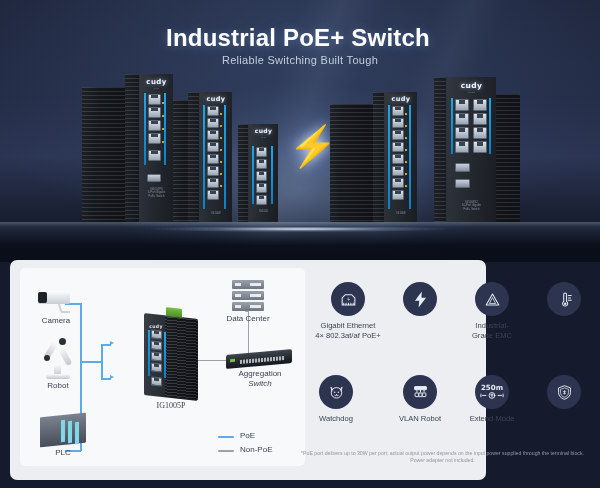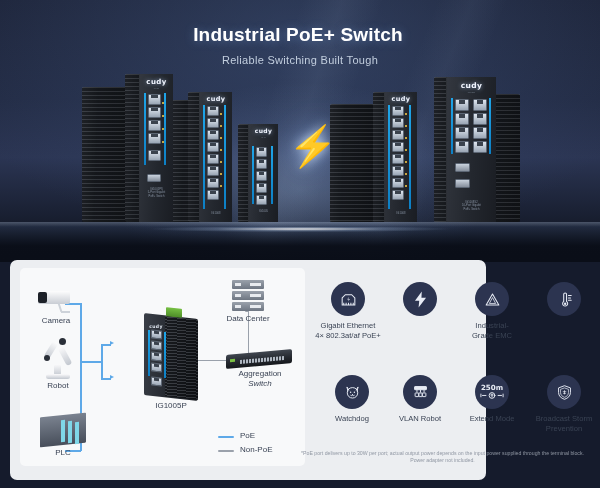--- a/index.html
+++ b/index.html
@@ -21,21 +21,21 @@
   }
   .hero-glowline {
     position:absolute; left:0; top:0; width:600px; height:262px;
     background:
       linear-gradient(108deg, rgba(255,255,255,0) 44%, rgba(190,210,240,.07) 50%, rgba(255,255,255,0) 56%),
       linear-gradient(112deg, rgba(255,255,255,0) 62%, rgba(190,210,240,.05) 67%, rgba(255,255,255,0) 72%);
     pointer-events:none;
   }
   .hero-title {
     position:absolute; left:0; top:24px; width:596px; text-align:center;
-    font-size:19px; font-weight:bold; color:#ffffff; letter-spacing:.2px;
+    font-size:24px; font-weight:bold; color:#ffffff; letter-spacing:.2px;
     text-shadow:0 1px 10px rgba(120,160,220,.45);
   }
   .hero-sub {
     position:absolute; left:0; top:54px; width:600px; text-align:center;
     font-size:11px; color:#c2cede; letter-spacing:.3px;
   }
 
   
   .floor {
     position:absolute; left:0; bottom:0; width:600px; height:40px;
@@ -320,21 +320,21 @@
       <div class="isw-fins" style="left:145px; top:50px; width:33px; height:80px; transform:skewY(6deg);"></div>
       <div class="greenblk" style="left:146px; top:40px; width:16px; height:9px; transform:skewY(6deg);"></div>
       <div class="bluestripe" style="left:128px; top:62px; width:2px; height:46px; transform:skewY(6deg);"></div>
       <div class="bluestripe" style="left:144px; top:64px; width:2px; height:46px; transform:skewY(6deg);"></div>
       <div class="brand" style="left:124px; top:56px; width:24px; font-size:4.5px; text-shadow:none; color:#dfe6f0;">cudy</div>
       <div class="port" style="left:131px; top:62px; width:11px; height:9px; transform:skewY(6deg);"></div>
       <div class="port" style="left:131px; top:73px; width:11px; height:9px; transform:skewY(6deg);"></div>
       <div class="port" style="left:131px; top:84px; width:11px; height:9px; transform:skewY(6deg);"></div>
       <div class="port" style="left:131px; top:95px; width:11px; height:9px; transform:skewY(6deg);"></div>
       <div class="port" style="left:131px; top:109px; width:11px; height:9px; transform:skewY(6deg);"></div>
-      <div class="dlabel" style="left:120px; top:133px; width:62px;">IG1005P</div>
+      <div class="dlabel" style="left:120px; top:133px; width:62px;font-family:Liberation Serif, serif;">IG1005P</div>
 
       <div class="dc-box" style="left:212px; top:12px; width:32px; height:9px;"></div>
       <div class="dc-slot" style="left:215px; top:15px; width:6px; height:3px;"></div>
       <div class="dc-slot" style="left:230px; top:15px; width:11px; height:3px;"></div>
       <div class="dc-box" style="left:212px; top:23px; width:32px; height:9px;"></div>
       <div class="dc-slot" style="left:215px; top:26px; width:6px; height:3px;"></div>
       <div class="dc-slot" style="left:230px; top:26px; width:11px; height:3px;"></div>
       <div class="dc-box" style="left:212px; top:34px; width:32px; height:9px;"></div>
       <div class="dc-slot" style="left:215px; top:37px; width:6px; height:3px;"></div>
       <div class="dc-slot" style="left:230px; top:37px; width:11px; height:3px;"></div>
@@ -390,21 +390,21 @@
     <div class="feat" style="left:518px; top:22px;">
       <div class="circ">
         <svg width="19" height="19" viewBox="0 0 24 24" fill="none" stroke="#e8ecf5" stroke-width="1.3" stroke-linecap="round">
           <path d="M11 14.5 V5.5 a1.8 1.8 0 0 1 3.6 0 V14.5 a3.2 3.2 0 1 1 -3.6 0Z"></path>
           <circle cx="12.8" cy="17.3" r="1.5" fill="#e8ecf5" stroke="none"></circle>
           <path d="M17 7 h3.5 M17 10 h2.6 M17 13 h3.5"></path>
         </svg>
       </div>
     </div>
 
-    <div class="feat" style="left:306px; top:115px;">
+    <div class="feat" style="left:290px; top:115px;">
       <div class="circ">
         <svg width="19" height="19" viewBox="0 0 24 24" fill="none" stroke="#e8ecf5" stroke-width="1.2" stroke-linejoin="round">
           <path d="M5 5 L7.5 9.2 M19 5 L16.5 9.2"></path>
           <path d="M5 5 L6.2 10.5 M19 5 L17.8 10.5"></path>
           <path d="M12 5.8 c4.2 0 6.6 3 6.6 6.6 0 3.9-2.9 6.6-6.6 6.6s-6.6-2.7-6.6-6.6c0-3.6 2.4-6.6 6.6-6.6z"></path>
           <circle cx="9.6" cy="11.6" r=".95" fill="#e8ecf5" stroke="none"></circle>
           <circle cx="14.4" cy="11.6" r=".95" fill="#e8ecf5" stroke="none"></circle>
           <path d="M12 14 v1.3 M12 15.3 c-1 1-2.2.6-2.6 0 M12 15.3 c1 1 2.2.6 2.6 0"></path>
         </svg>
       </div>
@@ -446,21 +446,17 @@
     </div>
 
     <div class="feat" style="left:518px; top:115px;">
       <div class="circ">
         <svg width="19" height="19" viewBox="0 0 24 24" fill="none" stroke="#e8ecf5" stroke-width="1.2" stroke-linejoin="round">
           <path d="M12 3.4 L19.5 6.2 V12 c0 4.5-3.2 7.2-7.5 8.6C7.7 19.2 4.5 16.5 4.5 12 V6.2z"></path>
           <path d="M12 6.2 L17 8 V12 c0 3.2-2.2 5.1-5 6.1C9.2 17.1 7 15.2 7 12 V8z" stroke-width=".9"></path>
           <path d="M12 9.2 v5.2 M9.8 11 h4.4 M10.4 13.2 h3.2" stroke-width=".9"></path>
         </svg>
       </div>
-      <div class="cap">
-        <span>Broadcast Storm</span><br>
-        <span>Prevention</span>
-      </div>
     </div>
   </div>
 
   <div class="footnote">*PoE port delivers up to 30W per port; actual output power depends on the input power supplied through the terminal block. Power adapter not included.</div>
 </div>
 
 </body></html>

